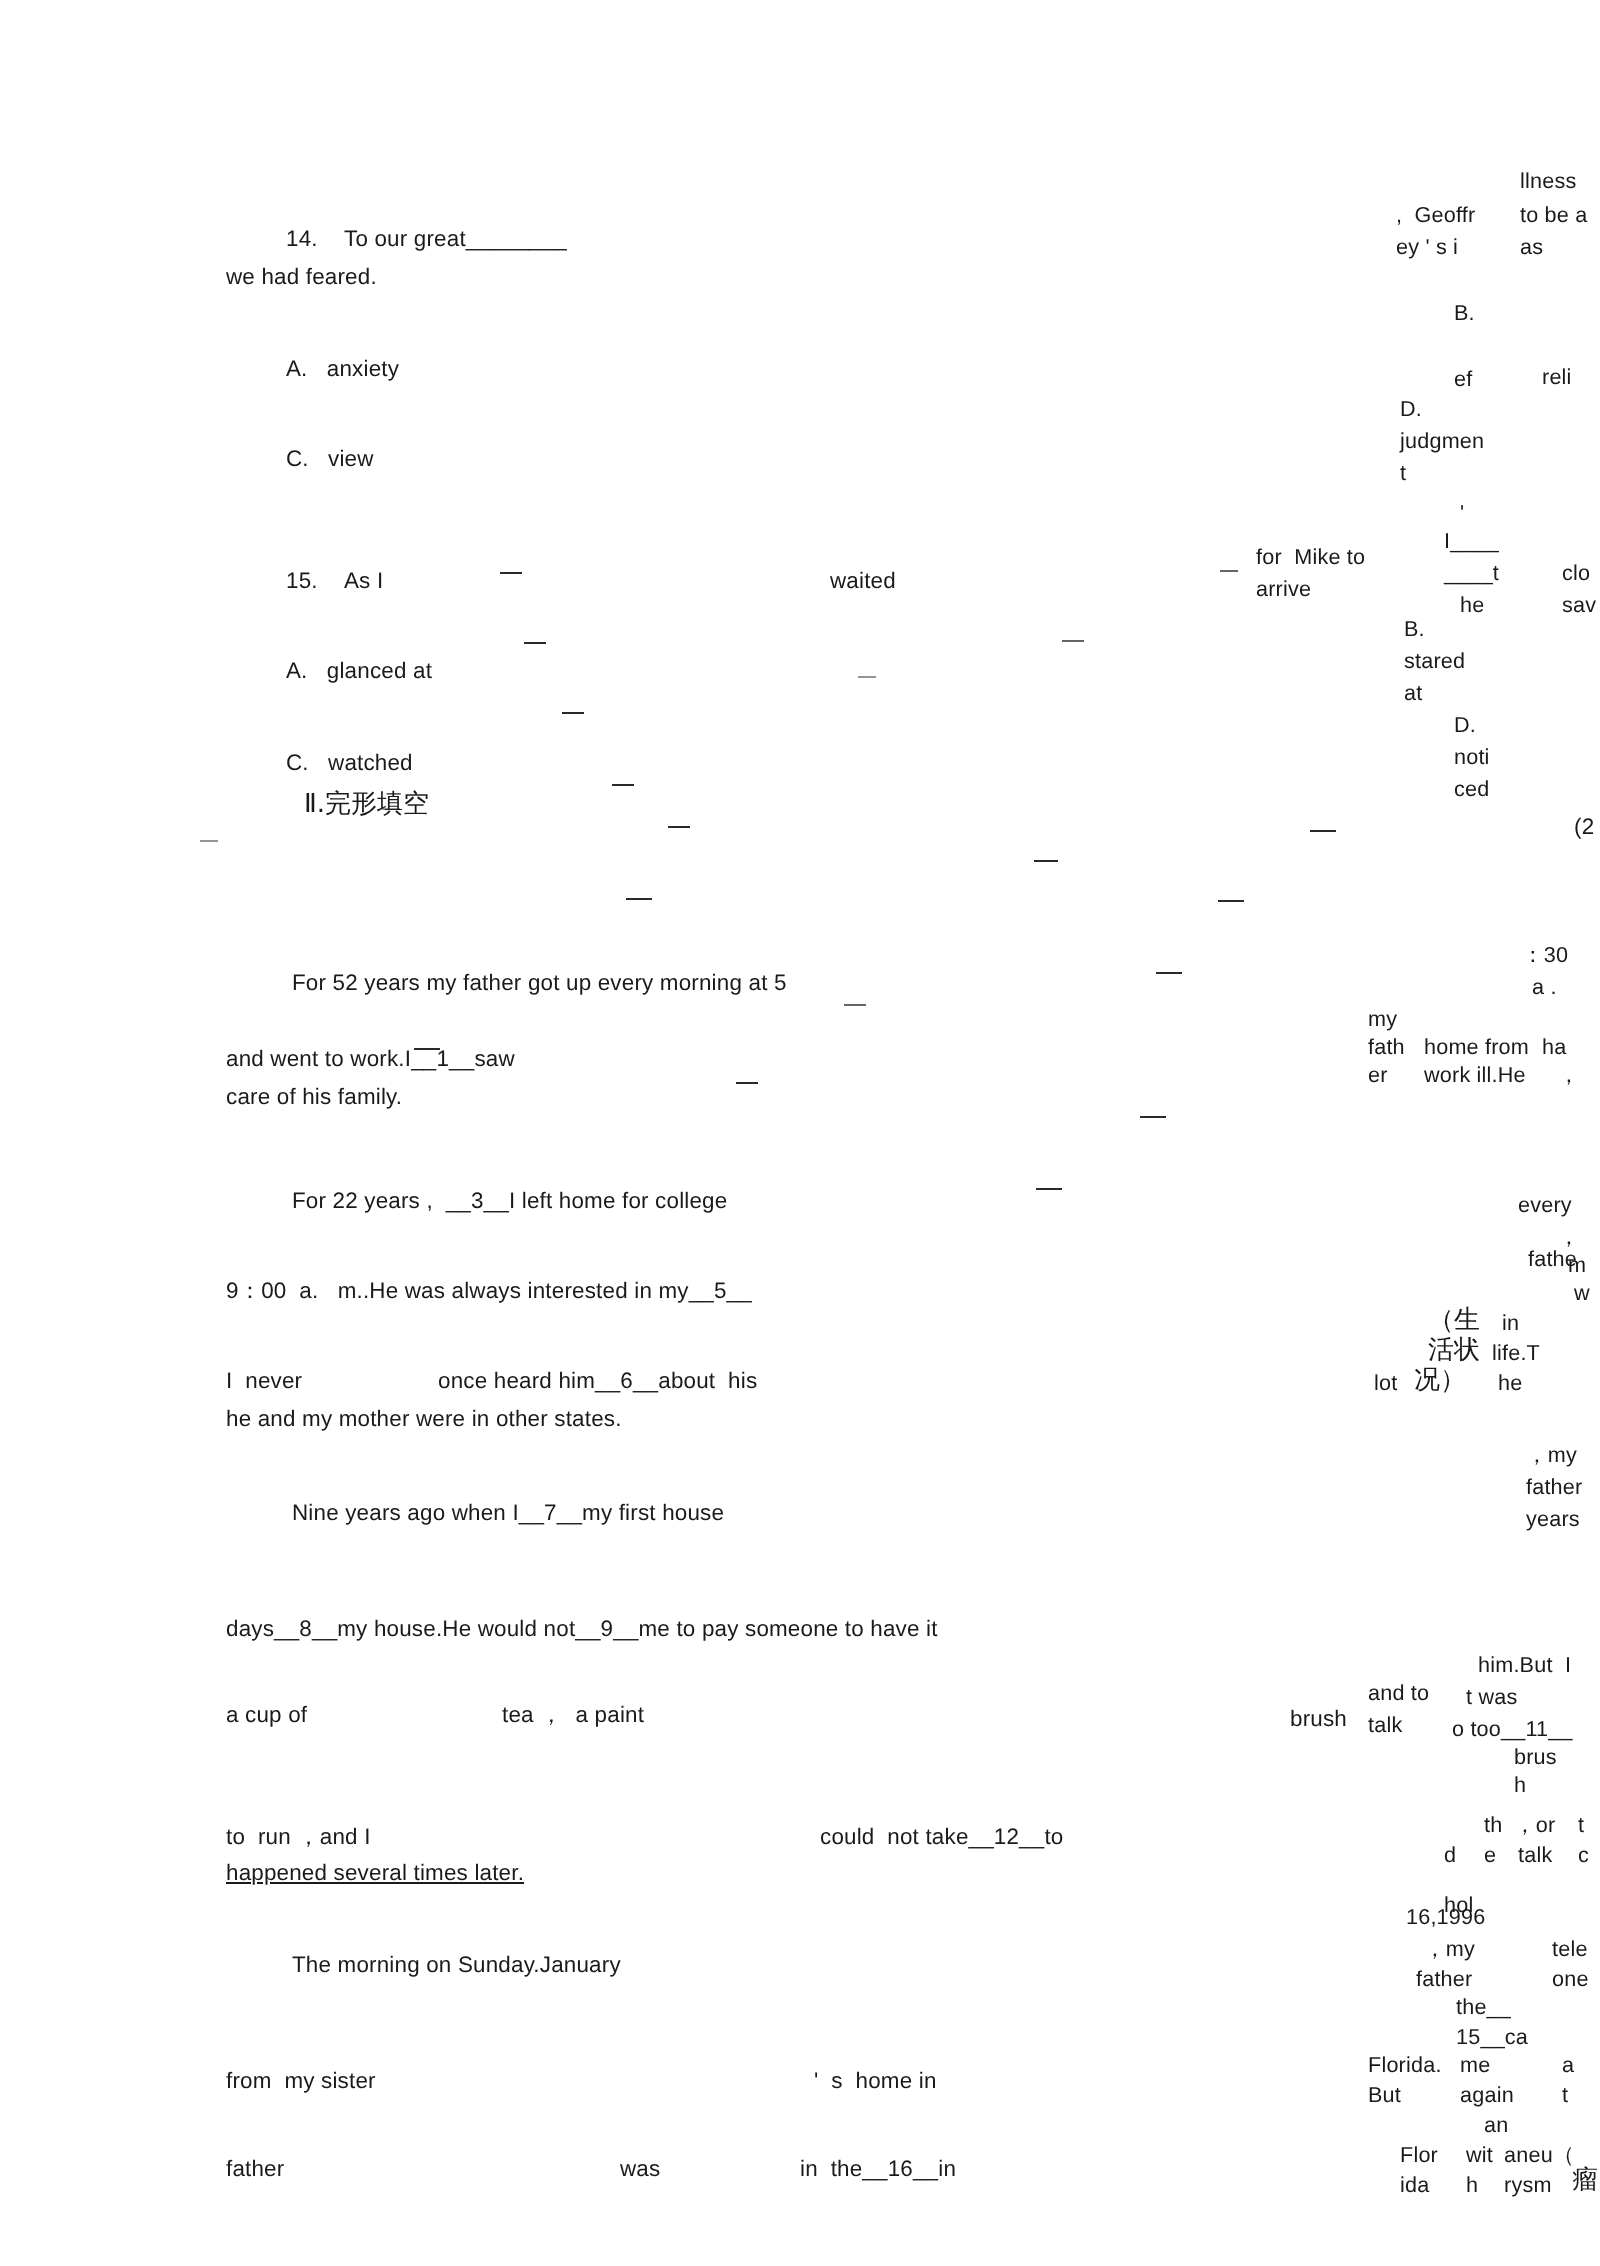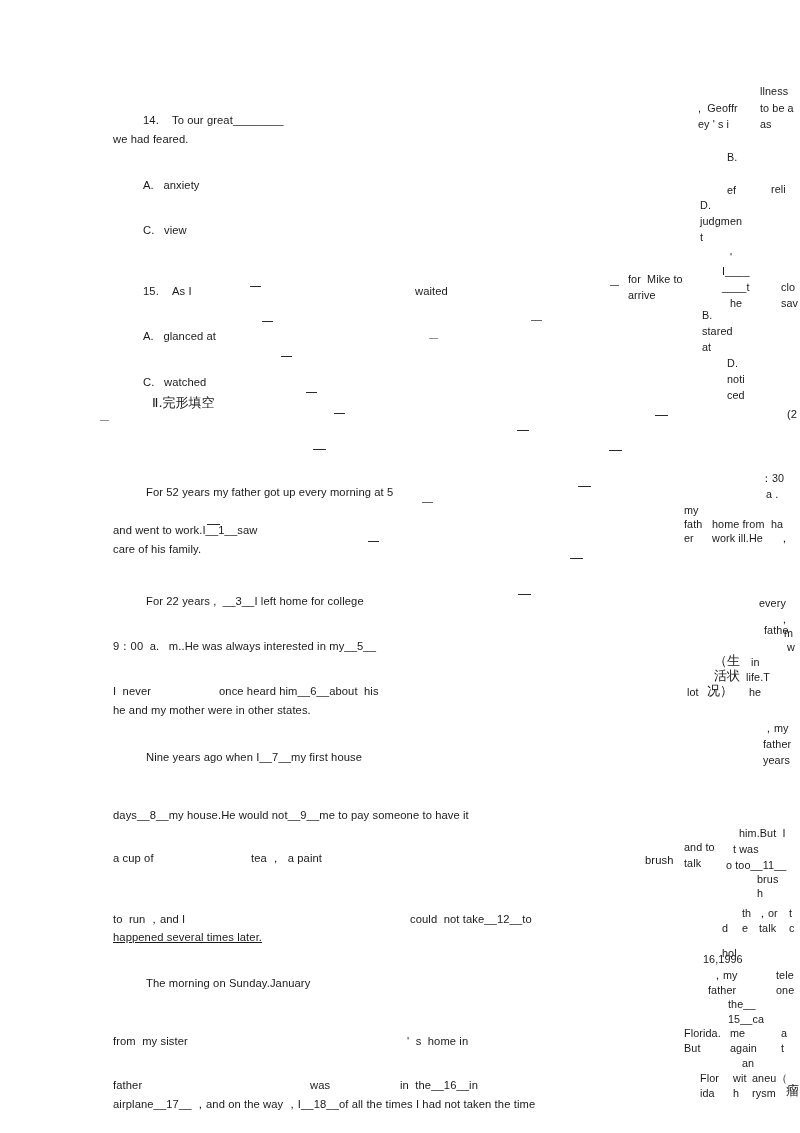--- a/index.html
+++ b/index.html
@@ -123,21 +123,20 @@
   <div class="abs txt" style="left:113px; top:932px;text-decoration:underline;">happened several times later.</div>
 
   <div class="abs txt" style="left:146px; top:978px;">The morning on Sunday.January</div>
 
   <div class="abs txt" style="left:113px; top:1036px;">from  my sister</div>
   <div class="abs txt" style="left:407px; top:1036px;">'  s  home in</div>
 
   <div class="abs txt" style="left:113px; top:1080px;">father</div>
   <div class="abs txt" style="left:310px; top:1080px;">was</div>
   <div class="abs txt" style="left:400px; top:1080px;">in  the__16__in</div>
-  <div class="abs txt" style="left:113px; top:1099px;">airplane__17__ ，and on the way ，I__18__of all the times I had not taken the time</div>
 
   <div class="abs txt colfrag" style="left:761px; top:471px;">：30</div>
   <div class="abs txt colfrag" style="left:766px; top:487px;">a .</div>
 
   <div class="abs txt colfrag" style="left:684px; top:503px;">my</div>
   <div class="abs txt colfrag" style="left:684px; top:517px;">fath</div>
   <div class="abs txt colfrag" style="left:684px; top:531px;">er</div>
   <div class="abs txt colfrag" style="left:712px; top:517px;">home from</div>
   <div class="abs txt colfrag" style="left:712px; top:531px;">work ill.He</div>
   <div class="abs txt colfrag" style="left:771px; top:517px;">ha</div>

